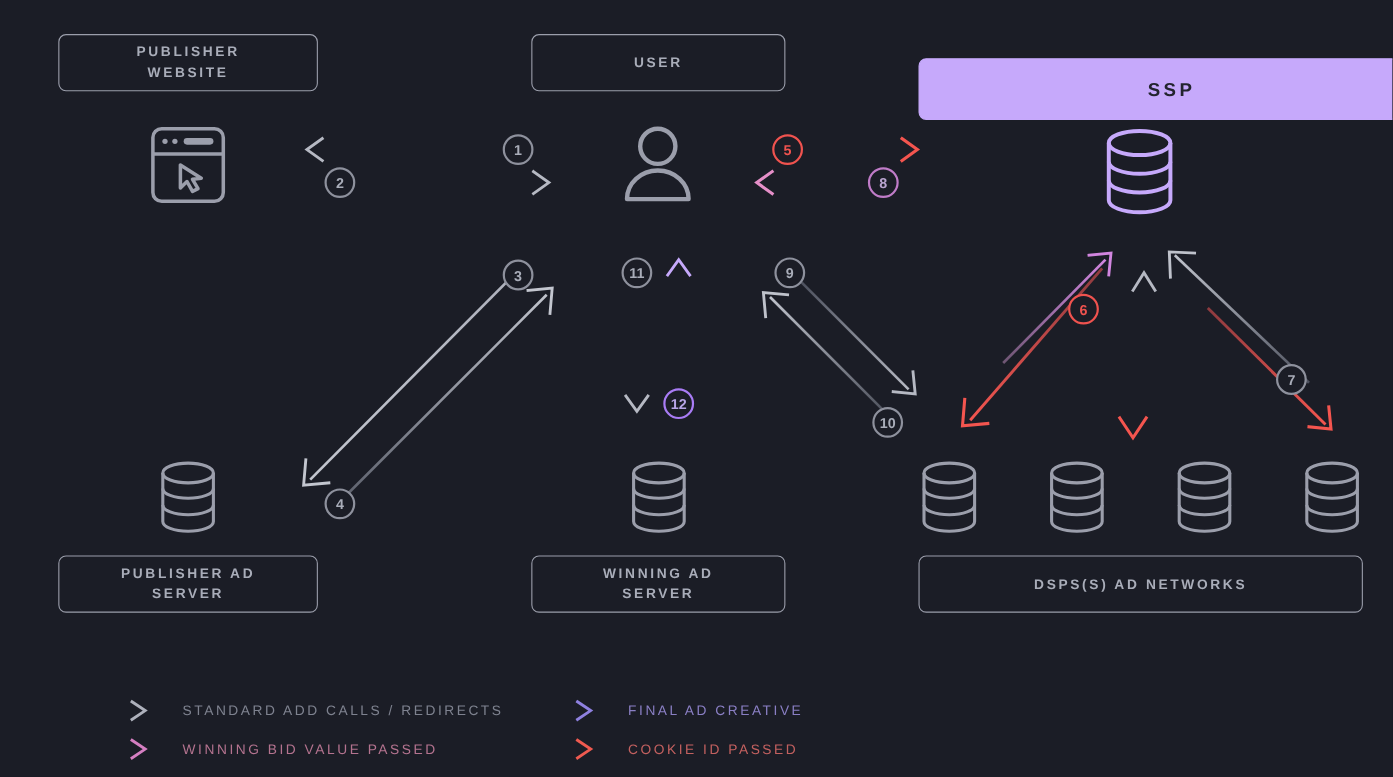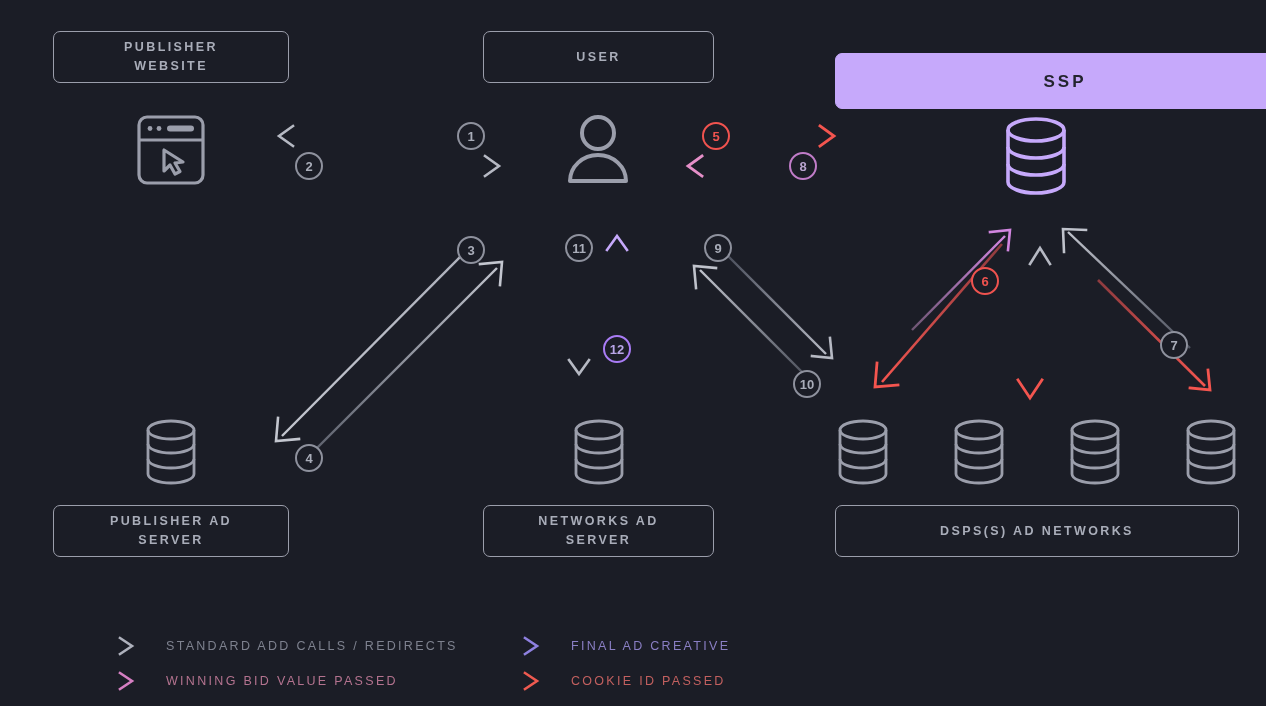--- a/index.html
+++ b/index.html
@@ -220,21 +220,21 @@
       </linearGradient>
     </defs>
 
     <line x1="14" y1="24" x2="14" y2="142" stroke="url(#g11)" stroke-width="2.4"></line>
     <polyline points="4,132 14,146 24,132" fill="none" stroke="#b6b9c3" stroke-width="2.6" stroke-linecap="square"></polyline>
 
     <line x1="52" y1="128" x2="52" y2="12" stroke="url(#g12)" stroke-width="2.4"></line>
     <polyline points="42,22 52,8 62,22" fill="none" stroke="#c6a9fb" stroke-width="2.6" stroke-linecap="square"></polyline>
   </svg>
   <div class="num-badge" style="left:565px; top:234px;">11</div>
-  <div class="num-badge purple" style="left:603px; top:335px;">12</div>
+  <div class="num-badge purple" style="left:603px; top:353px;">12</div>
 
   <svg style="position:absolute; left:686px; top:232px;" width="160" height="165">
     <defs>
       <linearGradient id="g9" x1="0%" y1="0%" x2="100%" y2="100%">
         <stop offset="0%" stop-color="#4c505d"></stop>
           <stop offset="100%" stop-color="#b6b9c3"></stop>
       </linearGradient>
       <linearGradient id="g10" x1="100%" y1="100%" x2="0%" y2="0%">
         <stop offset="0%" stop-color="#50545f"></stop>
           <stop offset="100%" stop-color="#bfc2cb"></stop>
@@ -352,21 +352,21 @@
       <path d="M4 40 A23 9 0 0 0 50 40" fill="none" stroke="#9b9eab" stroke-width="2.8"></path>
     </svg>
   </div>
 
   <div class="node-box" style="left:53px; top:505px; width:236px; height:52px;">
     <span class="line1">PUBLISHER AD</span>
     <span class="line2">SERVER</span>
   </div>
 
   <div class="node-box" style="left:483px; top:505px; width:231px; height:52px;">
-    <span class="line1">NETWORKS AD</span>
+    <span class="line1">WINNING AD</span>
     <span class="line2">SERVER</span>
   </div>
 
   <div class="node-box" style="left:835px; top:505px; width:404px; height:52px;">
     <span class="line1">DSPS(S) AD NETWORKS</span>
   </div>
 
   <div class="legend" style="left:85px; top:634px;">
     <svg width="52" height="24">
       <defs>

